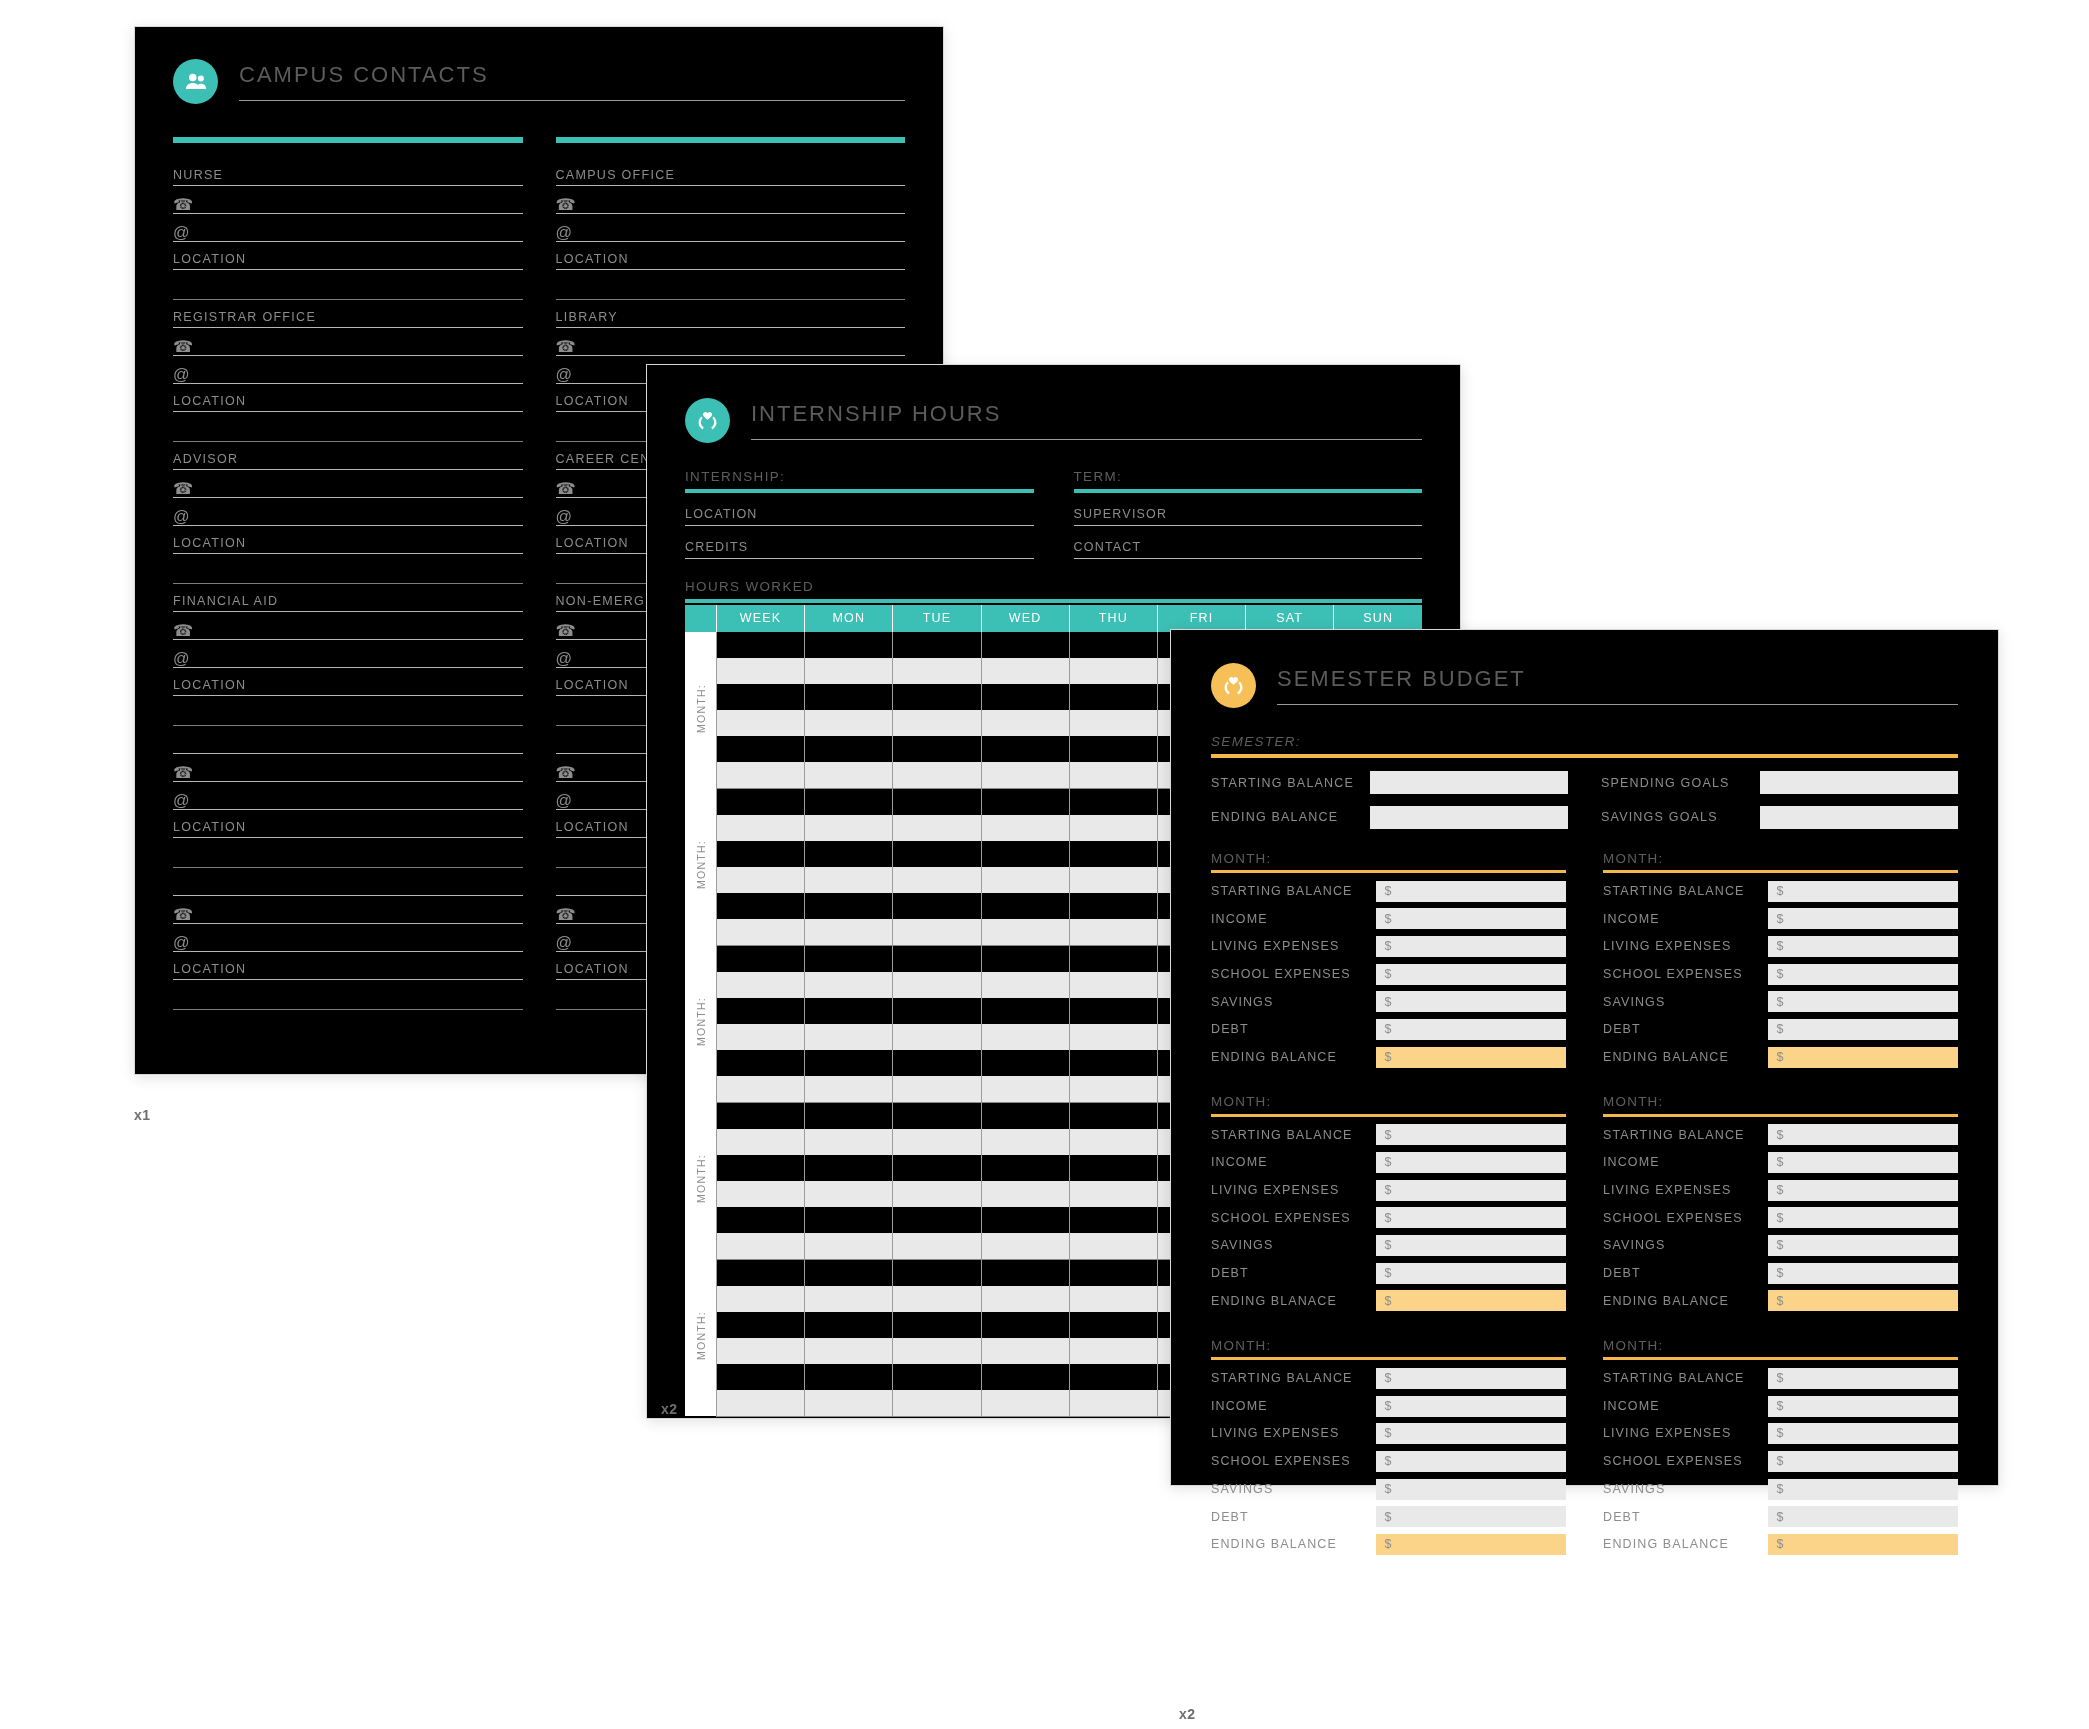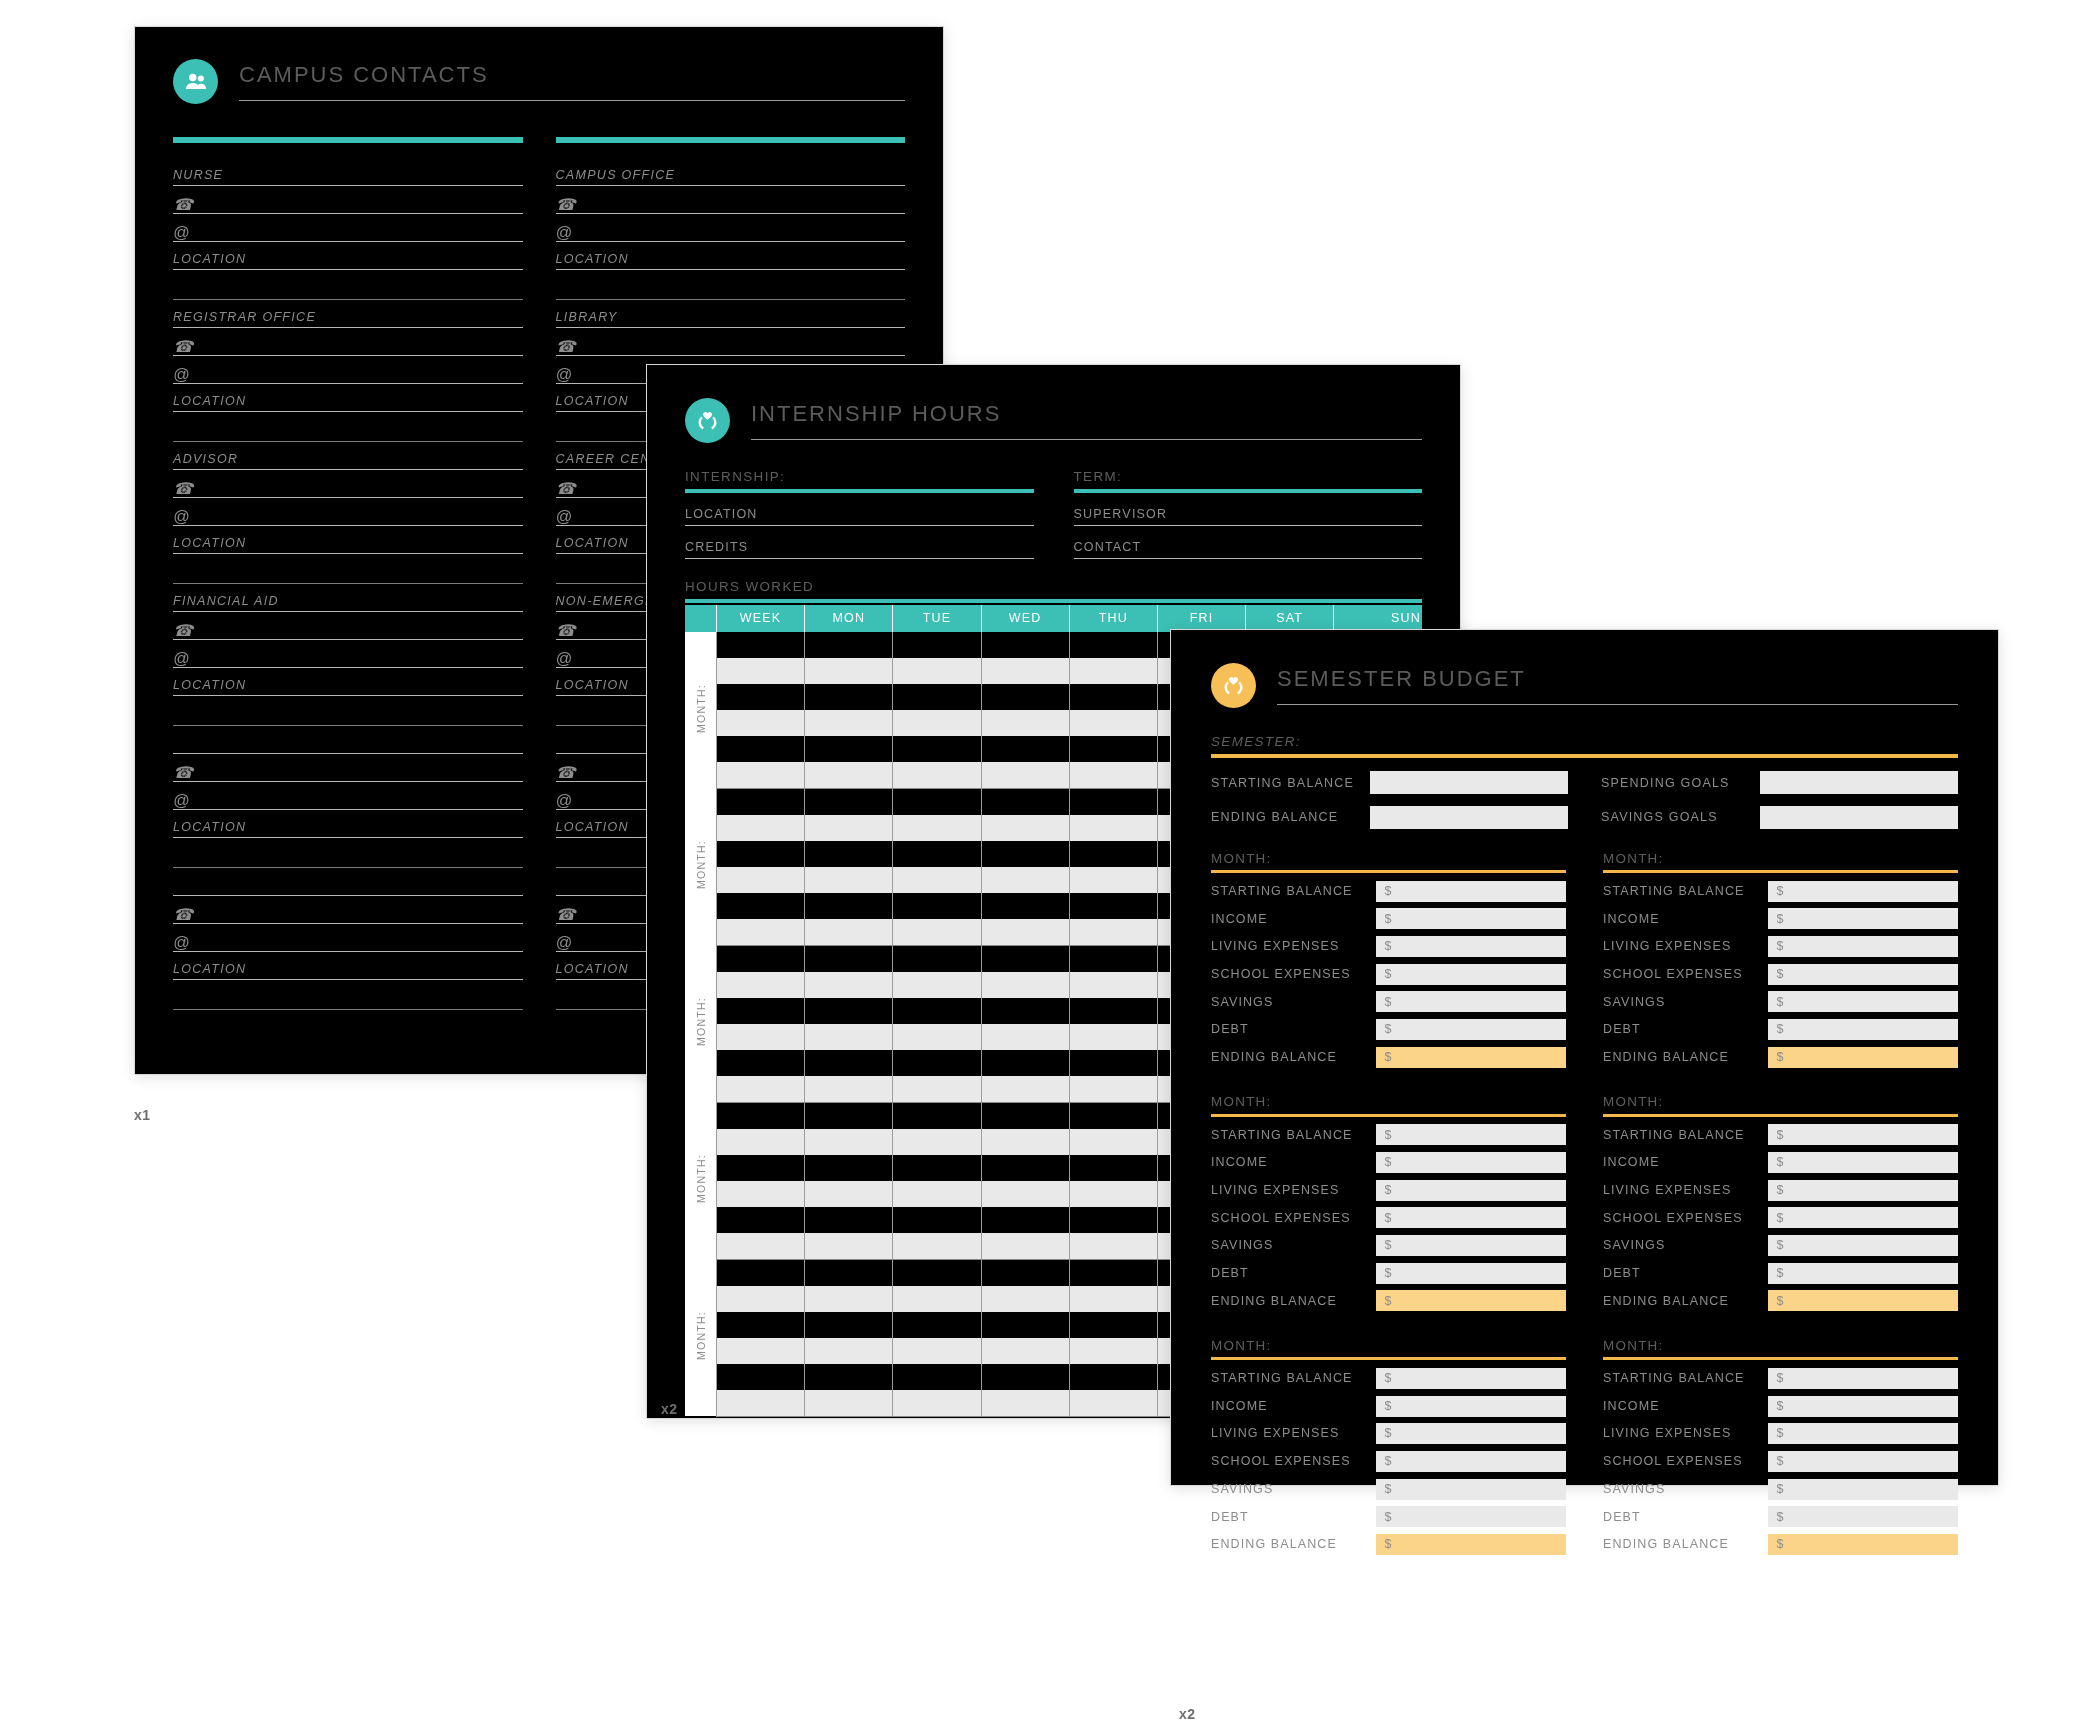--- a/index.html
+++ b/index.html
@@ -44,21 +44,21 @@
     color:#5c5c5c;
     padding-bottom:11.5px;
     white-space:nowrap;
   }
   .pg-rule{height:1px;background:#9a9a9a;width:100%;}
 
   
   #page-contacts{left:134px;top:26px;width:810px;height:1049px;}
   #page-contacts .inner{padding:32px 38px 0 38px;}
   .cc-head .badge{width:45px;height:45px;background:#3cbfb4;}
-  .cc-cols{display:flex;gap:33px;margin-top:33px;font-style:italic;}
+  .cc-cols{display:flex;gap:33px;margin-top:33px;}
   .cc-col{flex:1;min-width:0;}
   .cc-topbar{height:5.8px;background:#3cbfb4;margin-bottom:15.4px;}
   .cc-block{margin-bottom:0;}
   .cc-line{
     border-bottom:1px solid #b6b6b6;
     height:28px;
     display:flex;align-items:flex-end;
     box-sizing:border-box;
   }
   .cc-line span.lbl{
@@ -98,21 +98,21 @@
   .ih-hwbar{height:3.8px;background:#3cbfb4;}
 
   .ih-table{width:100%;border-collapse:collapse;table-layout:fixed;margin-top:1.9px;}
   .ih-table th{
     background:#3cbfb4;color:#ffffff;
     font-size:12.5px;font-weight:normal;letter-spacing:1.2px;
     height:25px;border-right:1.9px solid #ffffff;
     text-align:center;
   }
   .ih-table th.mcol{width:29px;background:#3cbfb4;}
-  .ih-table th:last-child{border-right:none;text-align:right;}
+  .ih-table th:last-child{border-right:none;}
   .ih-table td{
     border-right:1px solid #9c9c9c;
     height:24px;
   }
   .ih-table td:last-child{border-right:none;}
   .ih-table tr.alt td{background:#e9e9e9;}
   .ih-table td.mlabel{
     border-right:1px solid #9c9c9c;
     width:29px;background:#ffffff !important;
     vertical-align:middle;text-align:center;padding:0;

